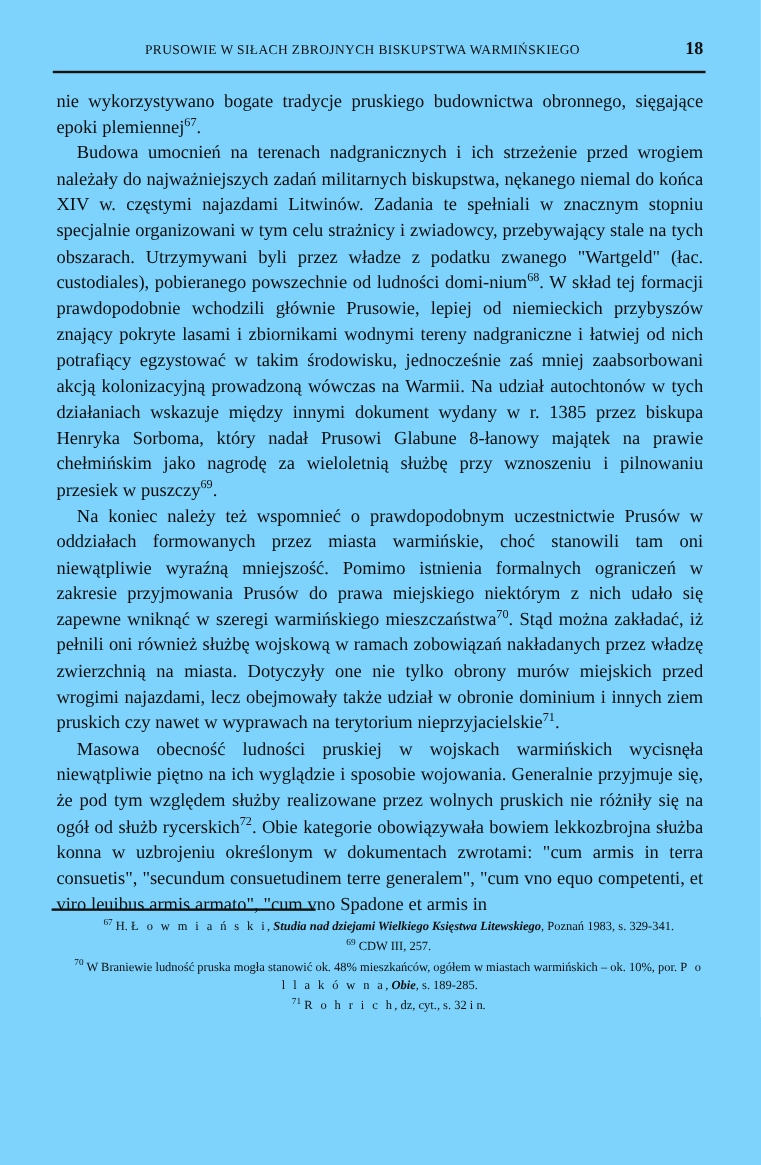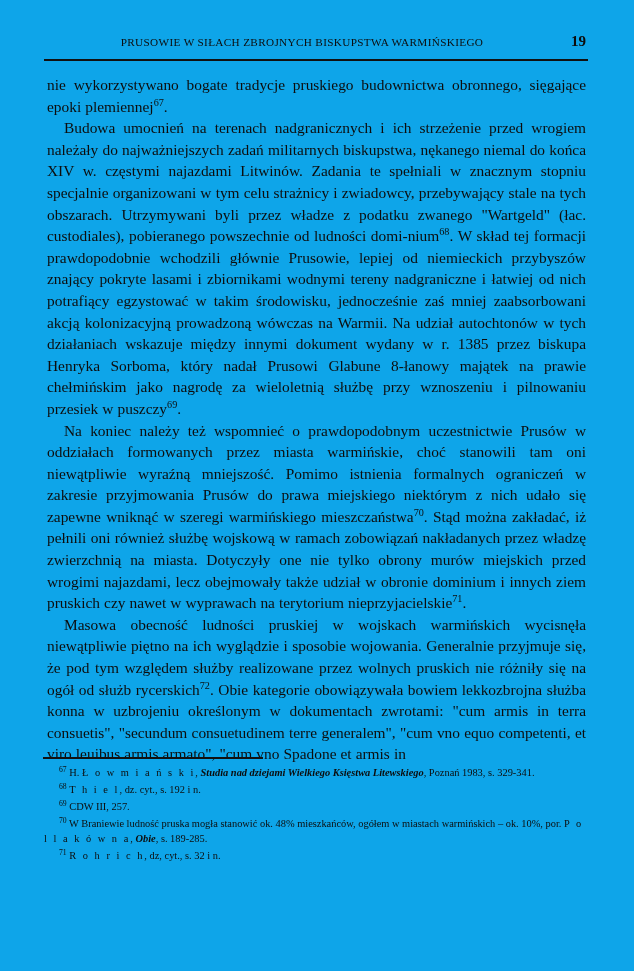--- a/index.html
+++ b/index.html
@@ -13,21 +13,21 @@
     font-family: "Liberation Serif", "DejaVu Serif", serif;
     color: #0d0d0d;
     position: relative;
     overflow: hidden;
   }
   .page {
     position: absolute;
     left: 0; top: 0;
     width: 634px;
     height: 971px;
-    background: #0ea5e9;
+    background: #7dd3fc;
   }
   
   .runhead {
     position: absolute;
     left: 47px;
     top: 36px;
     width: 539px;
     height: 20px;
   }
   .runhead-title {
@@ -94,42 +94,42 @@
     position: absolute;
     left: 44px;
     top: 766px;
     width: 545px;
   }
   .footnotes p {
     margin: 0 0 2.5px 0;
     font-size: 10.4px;
     line-height: 14.6px;
     text-indent: 15px;
-    text-align: left;
+    text-align: center;
     white-space: normal;
   }
   .footnotes sup {
     font-size: 0.74em;
   }
   .sp {
     letter-spacing: 2.0px;
   }
   .it {
     font-style: italic;
     font-weight: 600;
   }
 </style>
 </head>
 <body>
 
 <div class="page">
 
   <div class="runhead">
     <div class="runhead-title">PRUSOWIE W SIŁACH ZBROJNYCH BISKUPSTWA WARMIŃSKIEGO</div>
-    <div class="runhead-folio">19</div>
+    <div class="runhead-folio">18</div>
   </div>
 
   <div class="rule-head"></div>
 
   <div class="body">
 
     <p class="para"><span>nie wykorzystywano bogate tradycje pruskiego budownictwa obronnego, sięgające epoki plemiennej</span><sup>67</sup><span>.</span></p>
 
     <p class="para indent"><span>Budowa umocnień na terenach nadgranicznych i ich strzeżenie przed wrogiem należały do najważniejszych zadań militarnych biskupstwa, nękanego niemal do końca XIV w. częstymi najazdami Litwinów. Zadania te spełniali w znacznym stopniu specjalnie organizowani w tym celu strażnicy i zwiadowcy, przebywający stale na tych obszarach. Utrzymywani byli przez władze z podatku zwanego "Wartgeld" (łac. custodiales), pobieranego powszechnie od ludności domi-nium</span><sup>68</sup><span>. W skład tej formacji prawdopodobnie wchodzili głównie Prusowie, lepiej od niemieckich przybyszów znający pokryte lasami i zbiornikami wodnymi tereny nadgraniczne i łatwiej od nich potrafiący egzystować w takim środowisku, jednocześnie zaś mniej zaabsorbowani akcją kolonizacyjną prowadzoną wówczas na Warmii. Na udział autochtonów w tych działaniach wskazuje między innymi dokument wydany w r. 1385 przez biskupa Henryka Sorboma, który nadał Prusowi Glabune 8-łanowy majątek na prawie chełmińskim jako nagrodę za wieloletnią służbę przy wznoszeniu i pilnowaniu przesiek w puszczy</span><sup>69</sup><span>.</span></p>
 
@@ -138,21 +138,20 @@
     <p class="para indent"><span>Masowa obecność ludności pruskiej w wojskach warmińskich wycisnęła niewątpliwie piętno na ich wyglądzie i sposobie wojowania. Generalnie przyjmuje się, że pod tym względem służby realizowane przez wolnych pruskich nie różniły się na ogół od służb rycerskich</span><sup>72</sup><span>. Obie kategorie obowiązywała bowiem lekkozbrojna służba konna w uzbrojeniu określonym w dokumentach zwrotami: "cum armis in terra consuetis", "secundum consuetudinem terre generalem", "cum vno equo competenti, et viro leuibus armis armato", "cum vno Spadone et armis in</span></p>
 
   </div>
 
   <div class="rule-foot"></div>
 
   <div class="footnotes">
 
     <p><sup>67</sup> <span>H. </span><span class="sp">Ł o w m i a ń s k i</span><span>, </span><span class="it">Studia nad dziejami Wielkiego Księstwa Litewskiego</span><span>, Poznań 1983, s. 329-341.</span></p>
 
-    <p><sup>68</sup> <span></span><span class="sp">T h i e l</span><span>, </span><span class="it"></span><span>dz. cyt., s. 192 i n.</span></p>
 
     <p><sup>69</sup> <span></span><span class="sp"></span><span></span><span class="it"></span><span>CDW III, 257.</span></p>
 
     <p><sup>70</sup> <span>W Braniewie ludność pruska mogła stanowić ok. 48% mieszkańców, ogółem w miastach warmińskich – ok. 10%, por. </span><span class="sp">P o l l a k ó w n a</span><span>, </span><span class="it">Obie</span><span>, s. 189-285.</span></p>
 
     <p><sup>71</sup> <span></span><span class="sp">R o h r i c h</span><span>, </span><span class="it"></span><span>dz, cyt., s. 32 i n.</span></p>
 
 
   </div>
 

